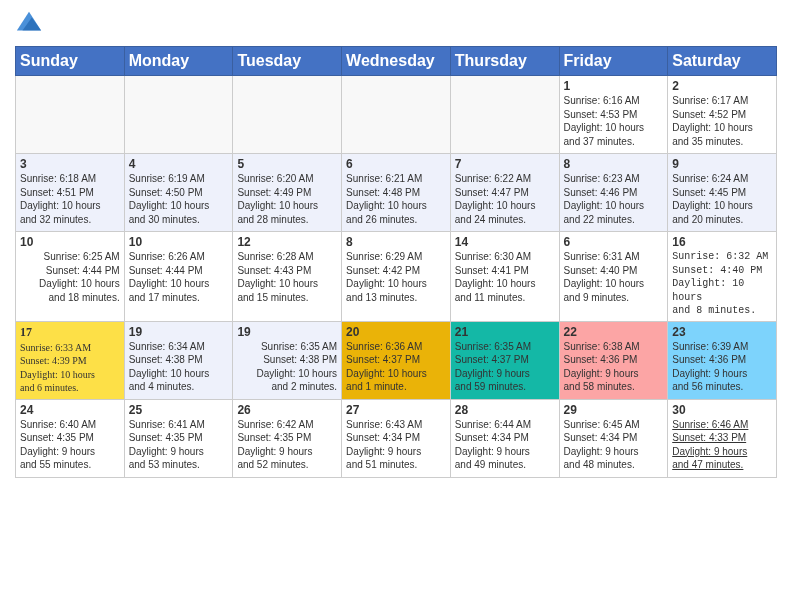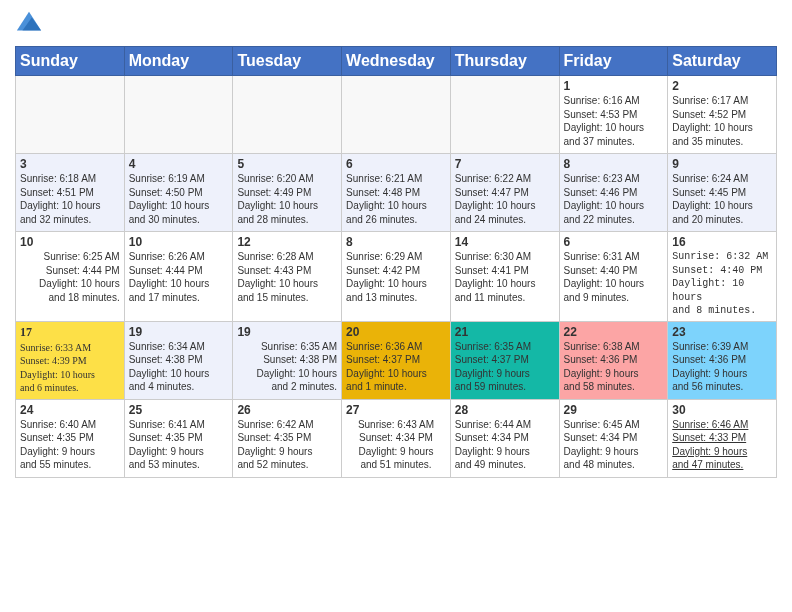--- a/index.html
+++ b/index.html
@@ -317,21 +317,21 @@
           </td>
           <td>
             <span class="day-number">26</span>
             <div class="day-info" style="white-space: pre-line;">Sunrise: 6:42 AM
 Sunset: 4:35 PM
 Daylight: 9 hours
 and 52 minutes.</div>
           </td>
           <td>
             <span class="day-number">27</span>
-            <div class="day-info" style="white-space: pre-line; text-align: center;">Sunrise: 6:43 AM
+            <div class="day-info" style="white-space: pre-line;">Sunrise: 6:43 AM
 Sunset: 4:34 PM
 Daylight: 9 hours
 and 51 minutes.</div>
           </td>
           <td>
             <span class="day-number">28</span>
             <div class="day-info" style="white-space: pre-line;">Sunrise: 6:44 AM
 Sunset: 4:34 PM
 Daylight: 9 hours
 and 49 minutes.</div>

